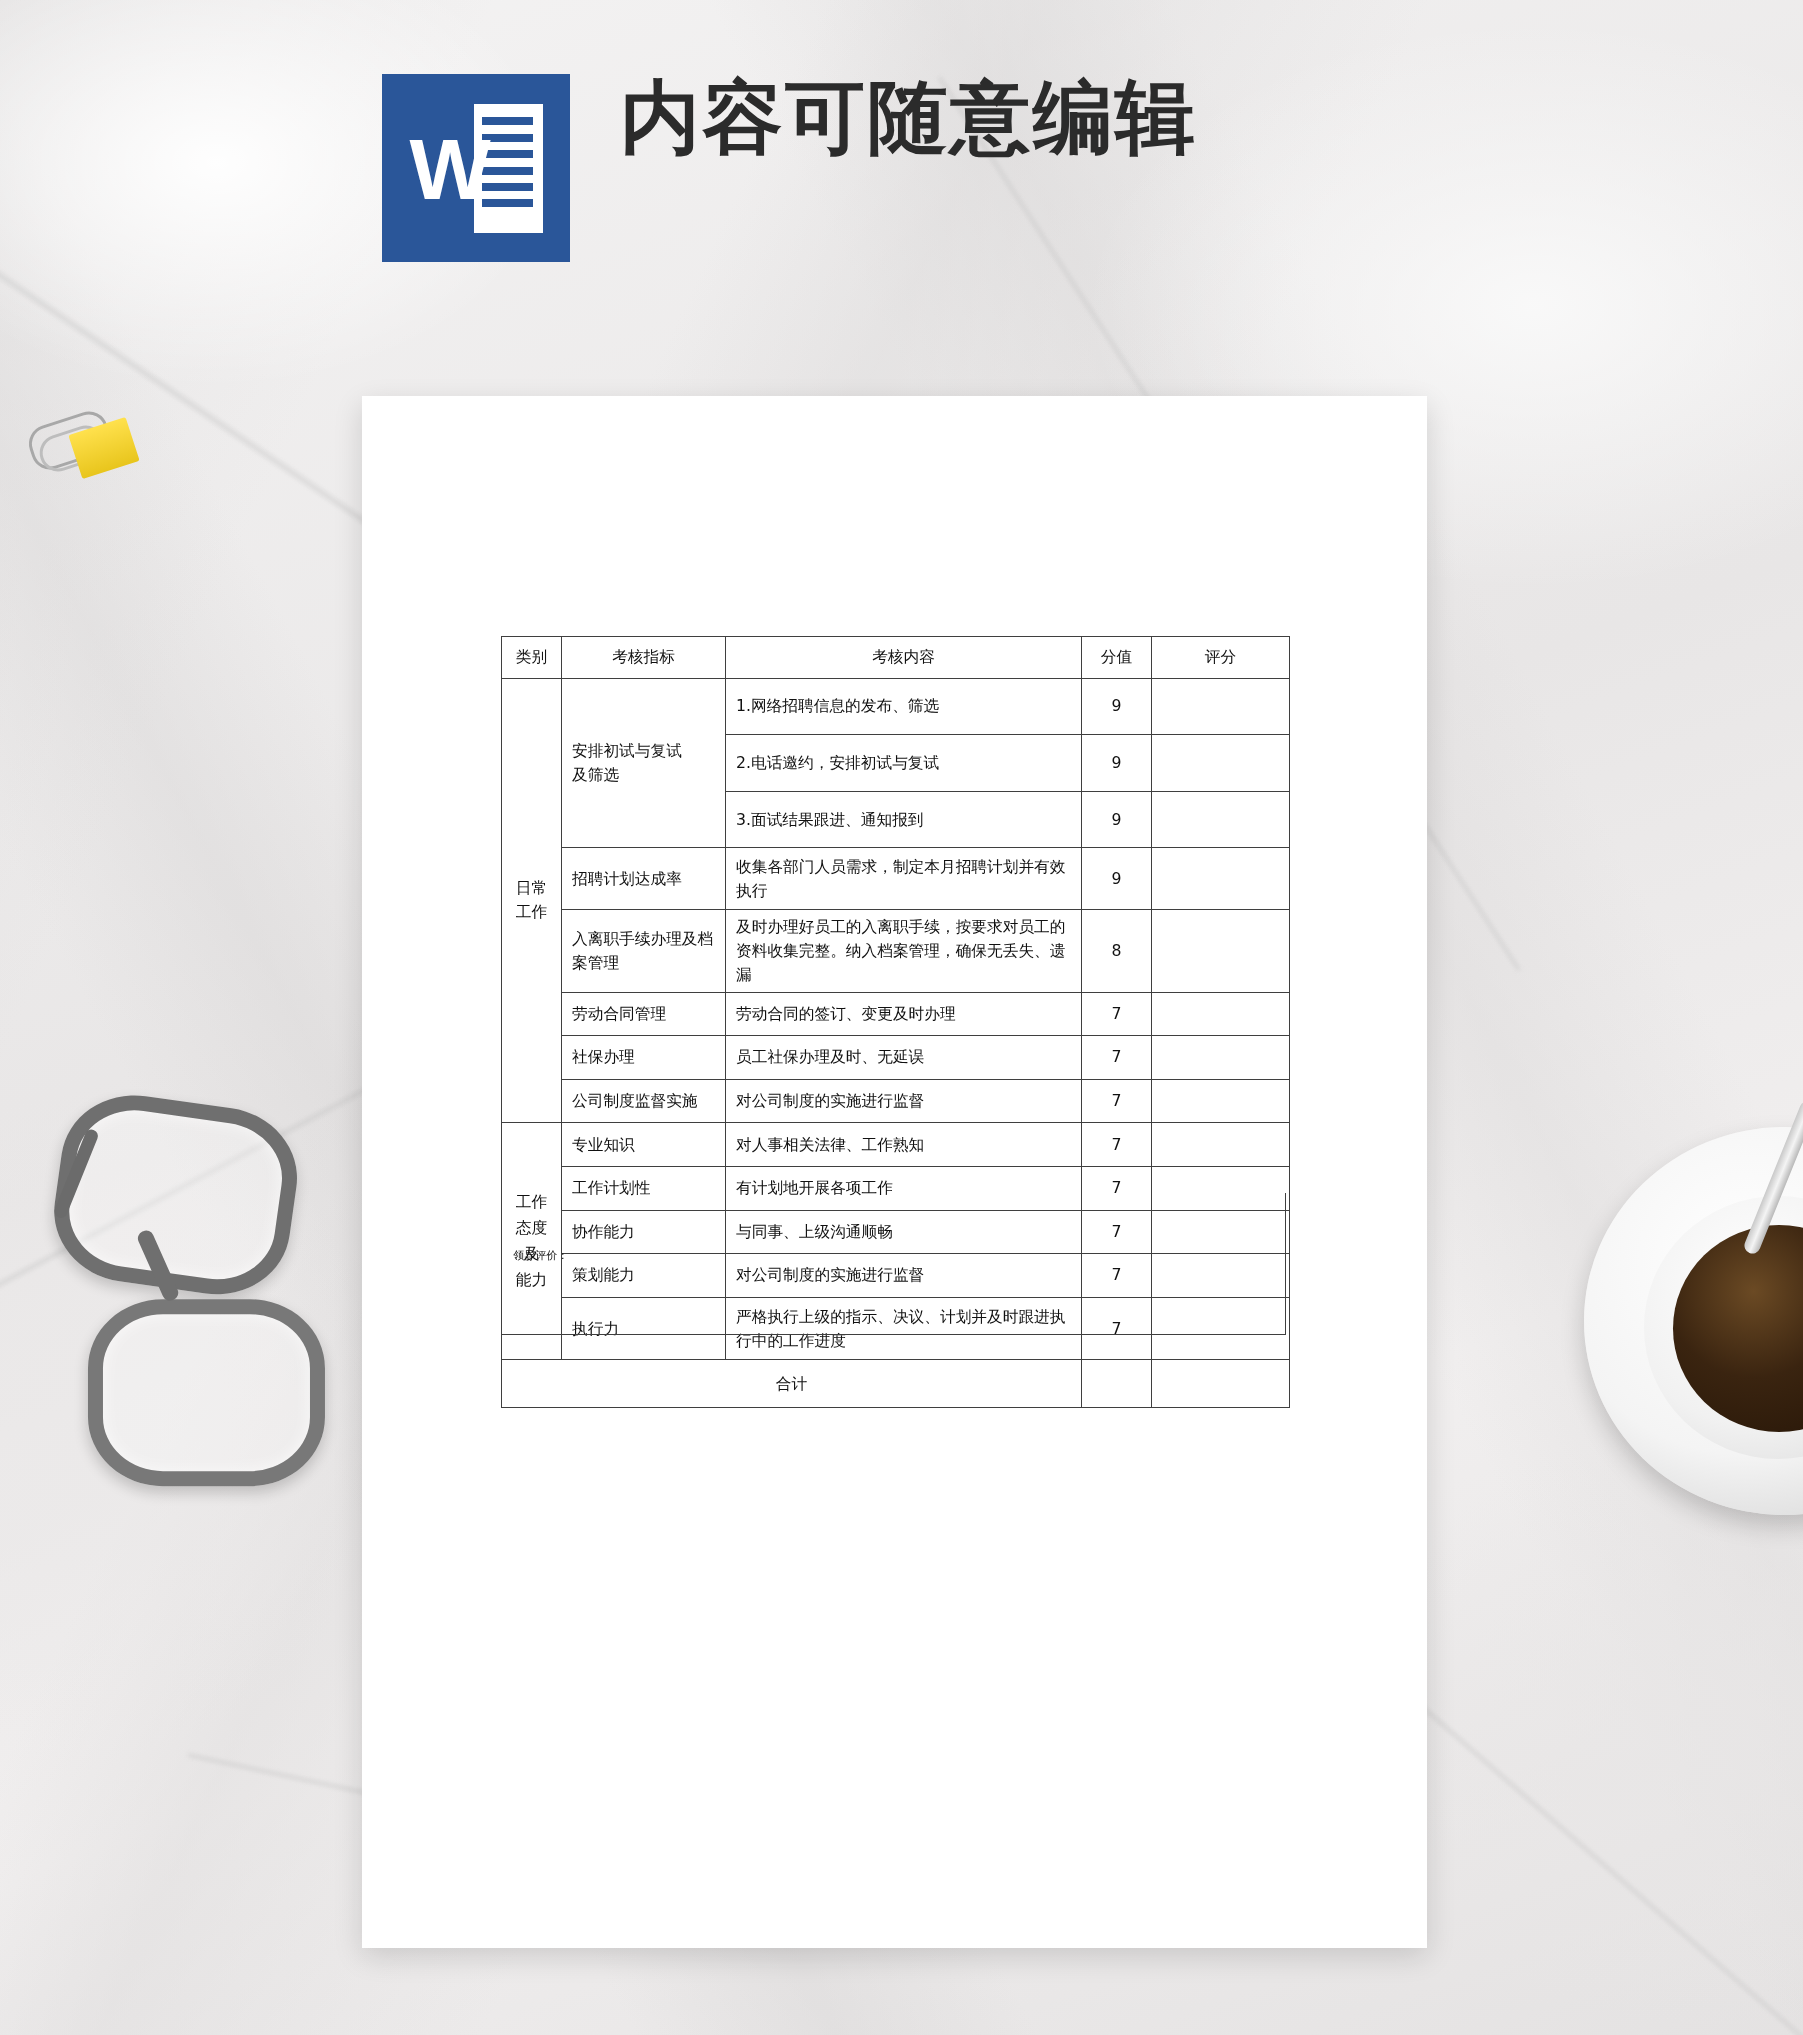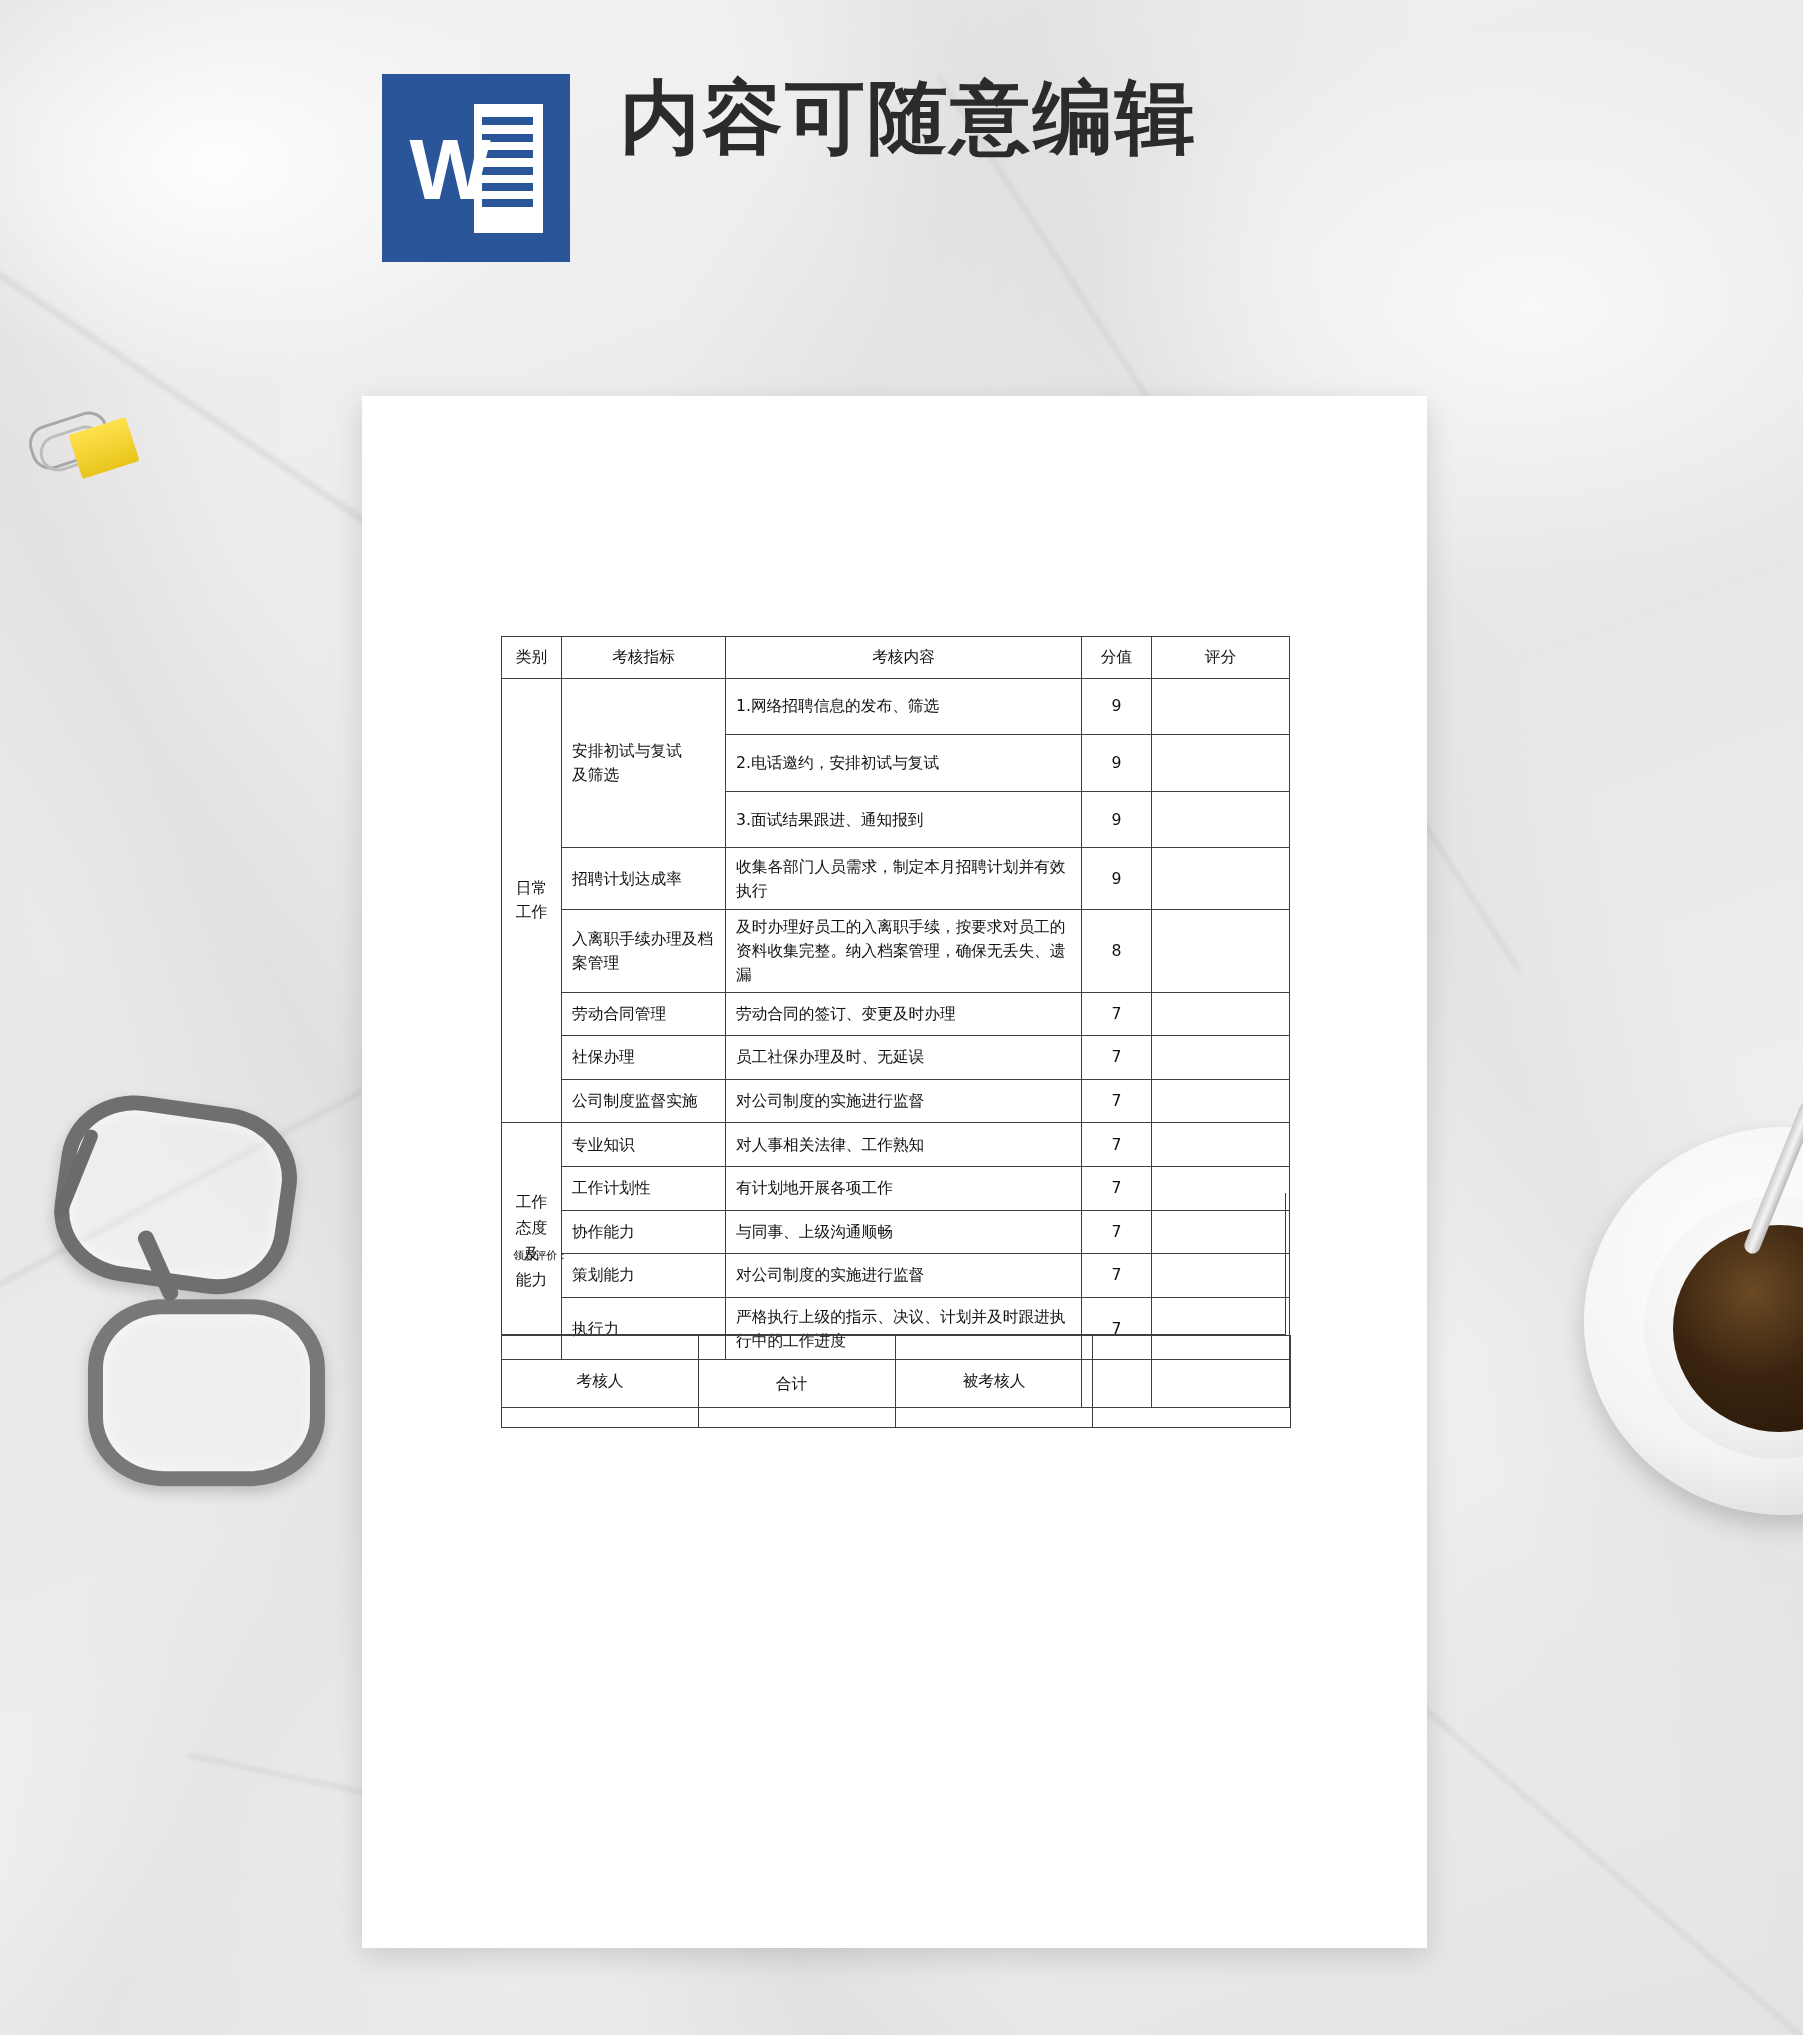--- a/index.html
+++ b/index.html
@@ -451,31 +451,15 @@
       <td class="c"></td>
       <td class="c"></td>
     </tr>
   </tbody>
     </table>
 
   <div id="review-box">
     <div id="review-label">领导评价：</div>
   </div>
 
-  <table id="sign-table">
-    <colgroup>
-      <col style="width:197px">
-      <col style="width:197px">
-      <col style="width:197px">
-      <col style="width:198px">
-    </colgroup>
-    <tbody>
-        <tr>
-      <td class="c">考核人</td>
-      <td class="c"></td>
-      <td class="c">被考核人</td>
-      <td class="c"></td>
-    </tr>
-  </tbody>
-    </table>
 
 </div>
 
 
 </body></html>

